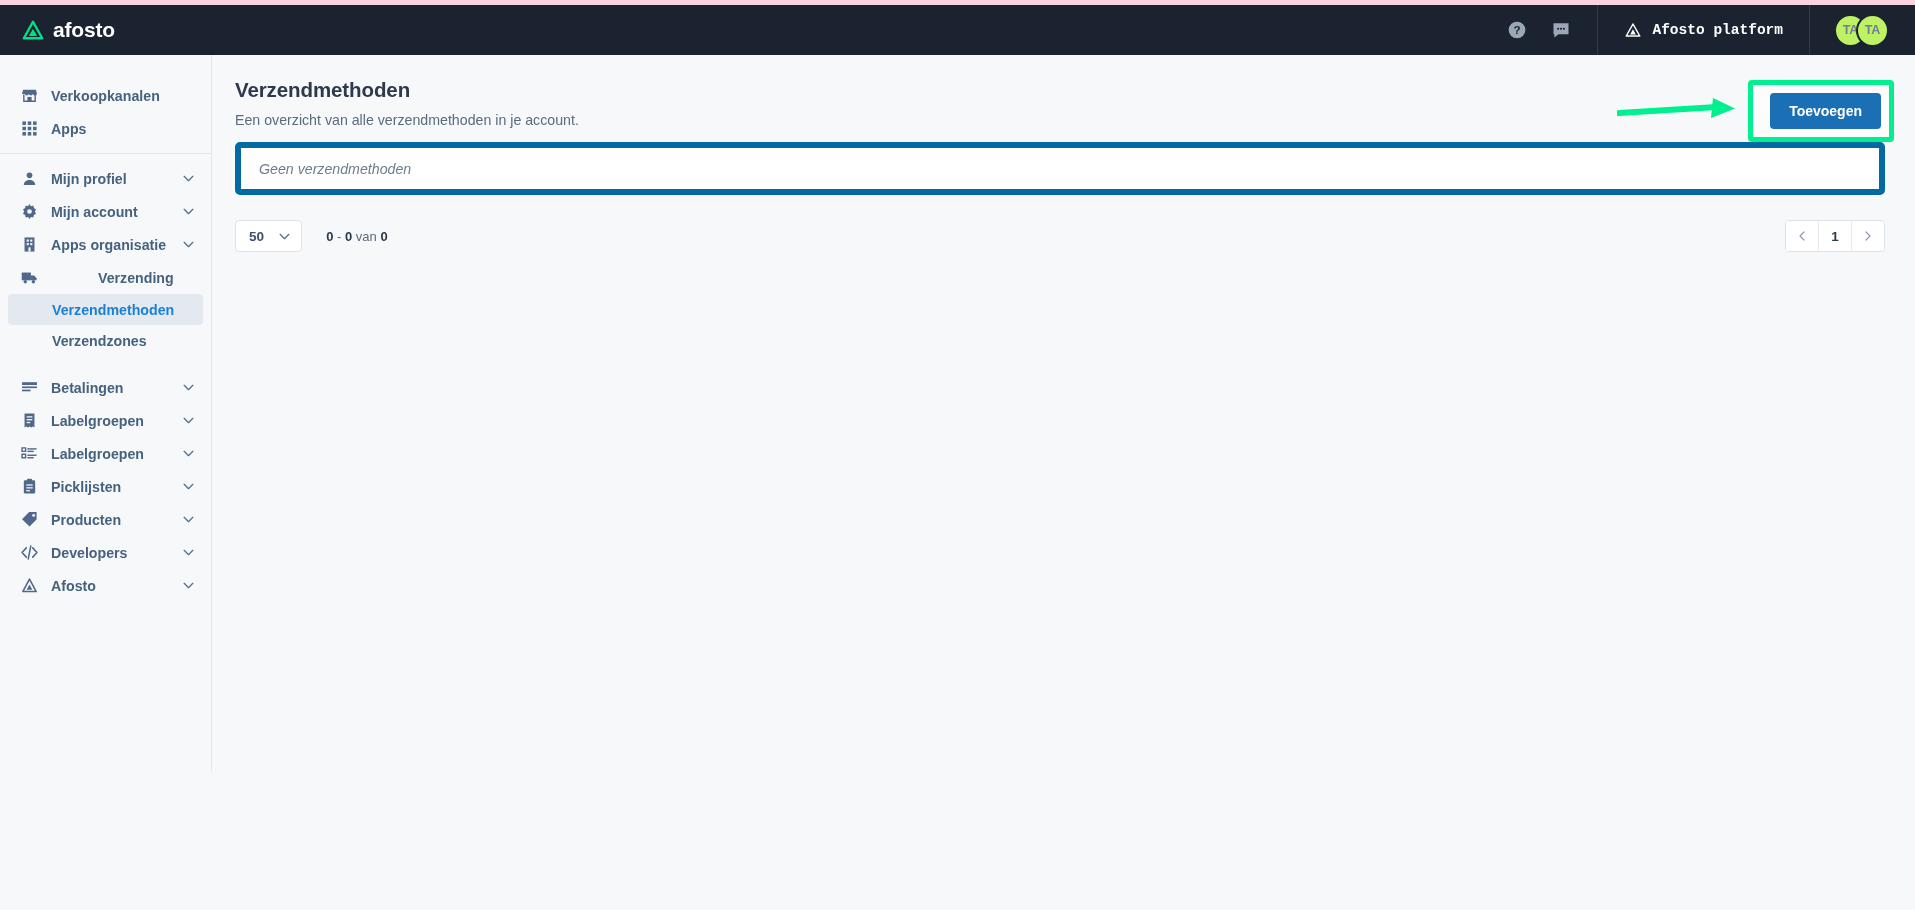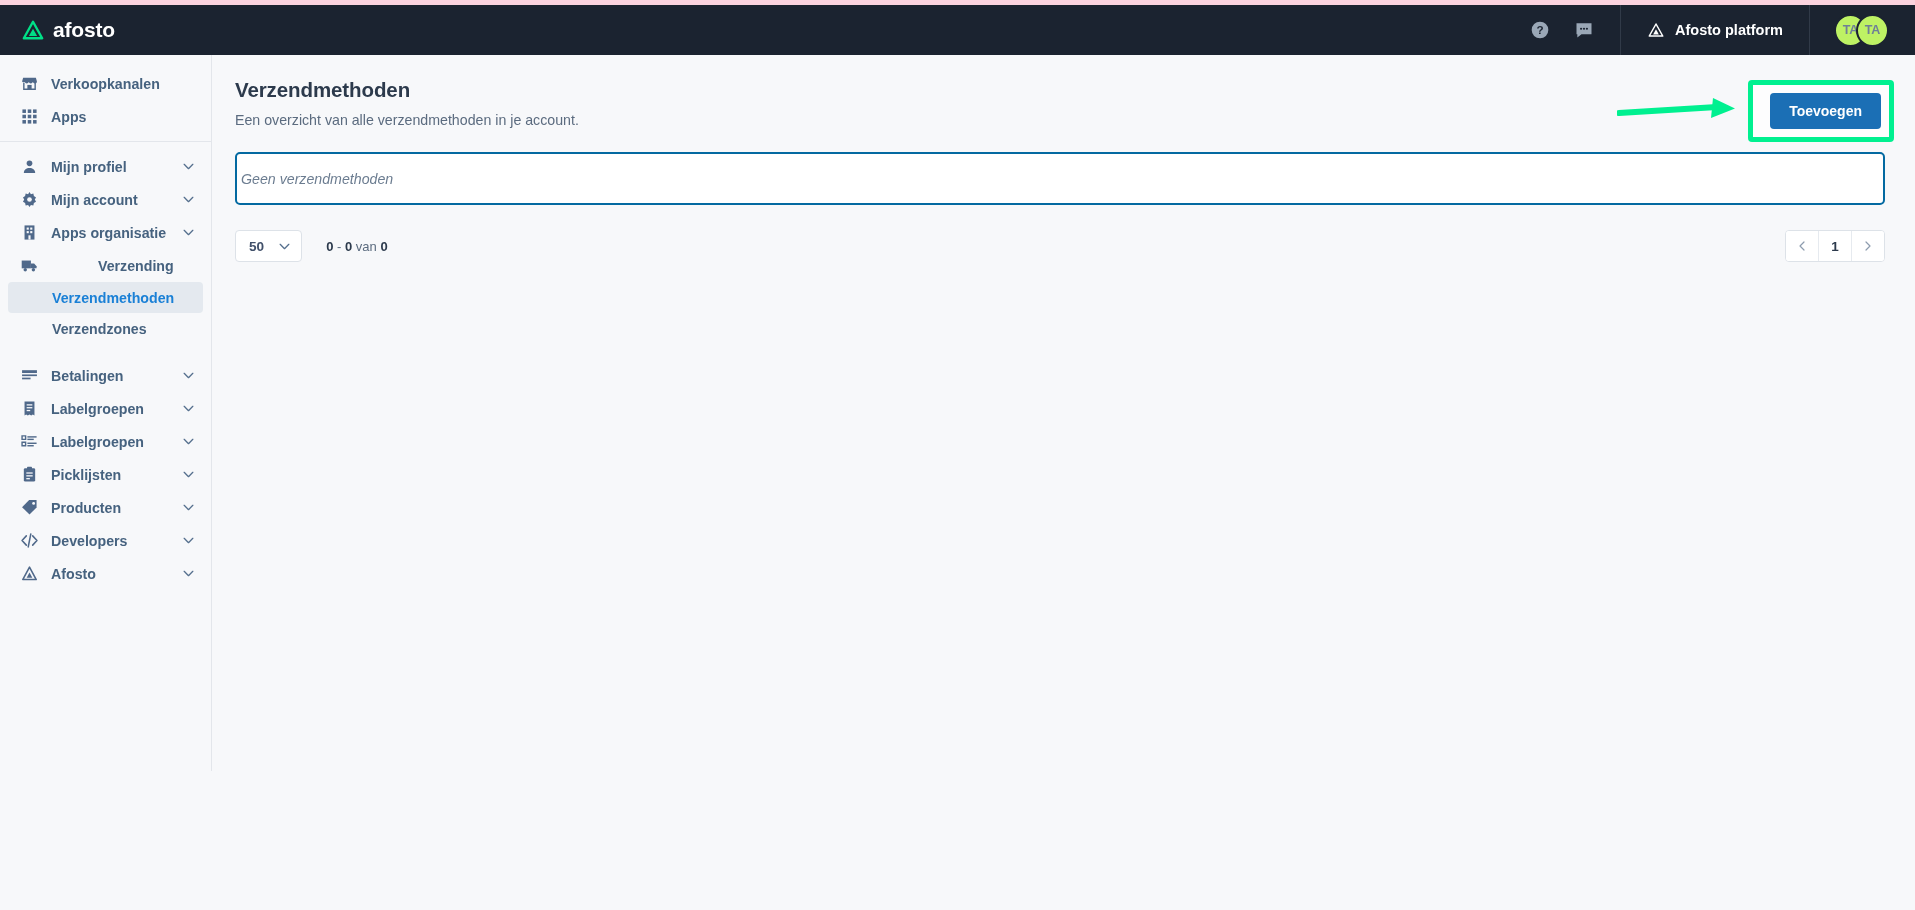--- a/index.html
+++ b/index.html
@@ -36,21 +36,21 @@
   }
   .topbar-spacer { flex: 1 1 auto; }
   .topbar-icons {
     display: flex; align-items: center; gap: 24px;
     padding: 0 26px; height: 50px;
   }
   .tb-icon { width: 20px; height: 20px; display: block; cursor: pointer; }
   .tb-divider { width: 1px; height: 50px; background: #313a48; }
   .platform-chip {
     display: flex; align-items: center; gap: 10px;
-    padding: 0 26px; height: 50px; cursor: pointer;
+    padding: 0 26px; height: 50px; cursor: pointer; font-family: Liberation Mono, monospace;
   }
   .platform-chip .label {
     color: #ffffff; font-size: 14.5px; font-weight: 600;
   }
   .avatars {
     display: flex; align-items: center;
     padding: 0 26px 0 24px; height: 50px; position: relative;
   }
   .avatar {
     width: 33px; height: 33px; border-radius: 50%;
@@ -60,21 +60,21 @@
     border: 2px solid #1b2330;
   }
   .avatar + .avatar { margin-left: -11px; }
 
   
   .sidebar {
     position: absolute; top: 55px; left: 0;
     width: 212px; height: 716px;
     background: #f7f8fa;
     border-right: 1px solid #e3e6eb;
-    padding-top: 12px;
+    padding-top: 24px;
   }
   .nav-item {
     display: flex; align-items: center;
     height: 33px; margin: 0 8px 0 8px;
     padding: 0 8px 0 13px;
     border-radius: 4px; cursor: pointer;
     color: #46627f; font-size: 14.2px; font-weight: 600;
   }
   .nav-icon {
     width: 17px; height: 17px; flex: 0 0 17px;
@@ -132,27 +132,27 @@
     display: flex; align-items: center; justify-content: center;
     background: #fdfdfe;
   }
   .annot-arrow {
     position: absolute; right: 140px; top: 18px;
     width: 128px; height: 30px; pointer-events: none;
   }
 
   
   .card {
-    margin-top: 24px;
+    margin-top: 14px;
     background: #ffffff;
-    border: 2px solid #0369a1;
+    border: 6px solid #0369a1;
     border-radius: 5px;
     height: 53px;
     display: flex; align-items: center;
-    padding-left: 4px;
+    padding-left: 18px;
   }
   .empty-text {
     font-size: 14.2px; color: #6b7c90; font-style: italic;
   }
 
   
   .pager {
     margin-top: 25px;
     display: flex; align-items: center;
     justify-content: space-between;

